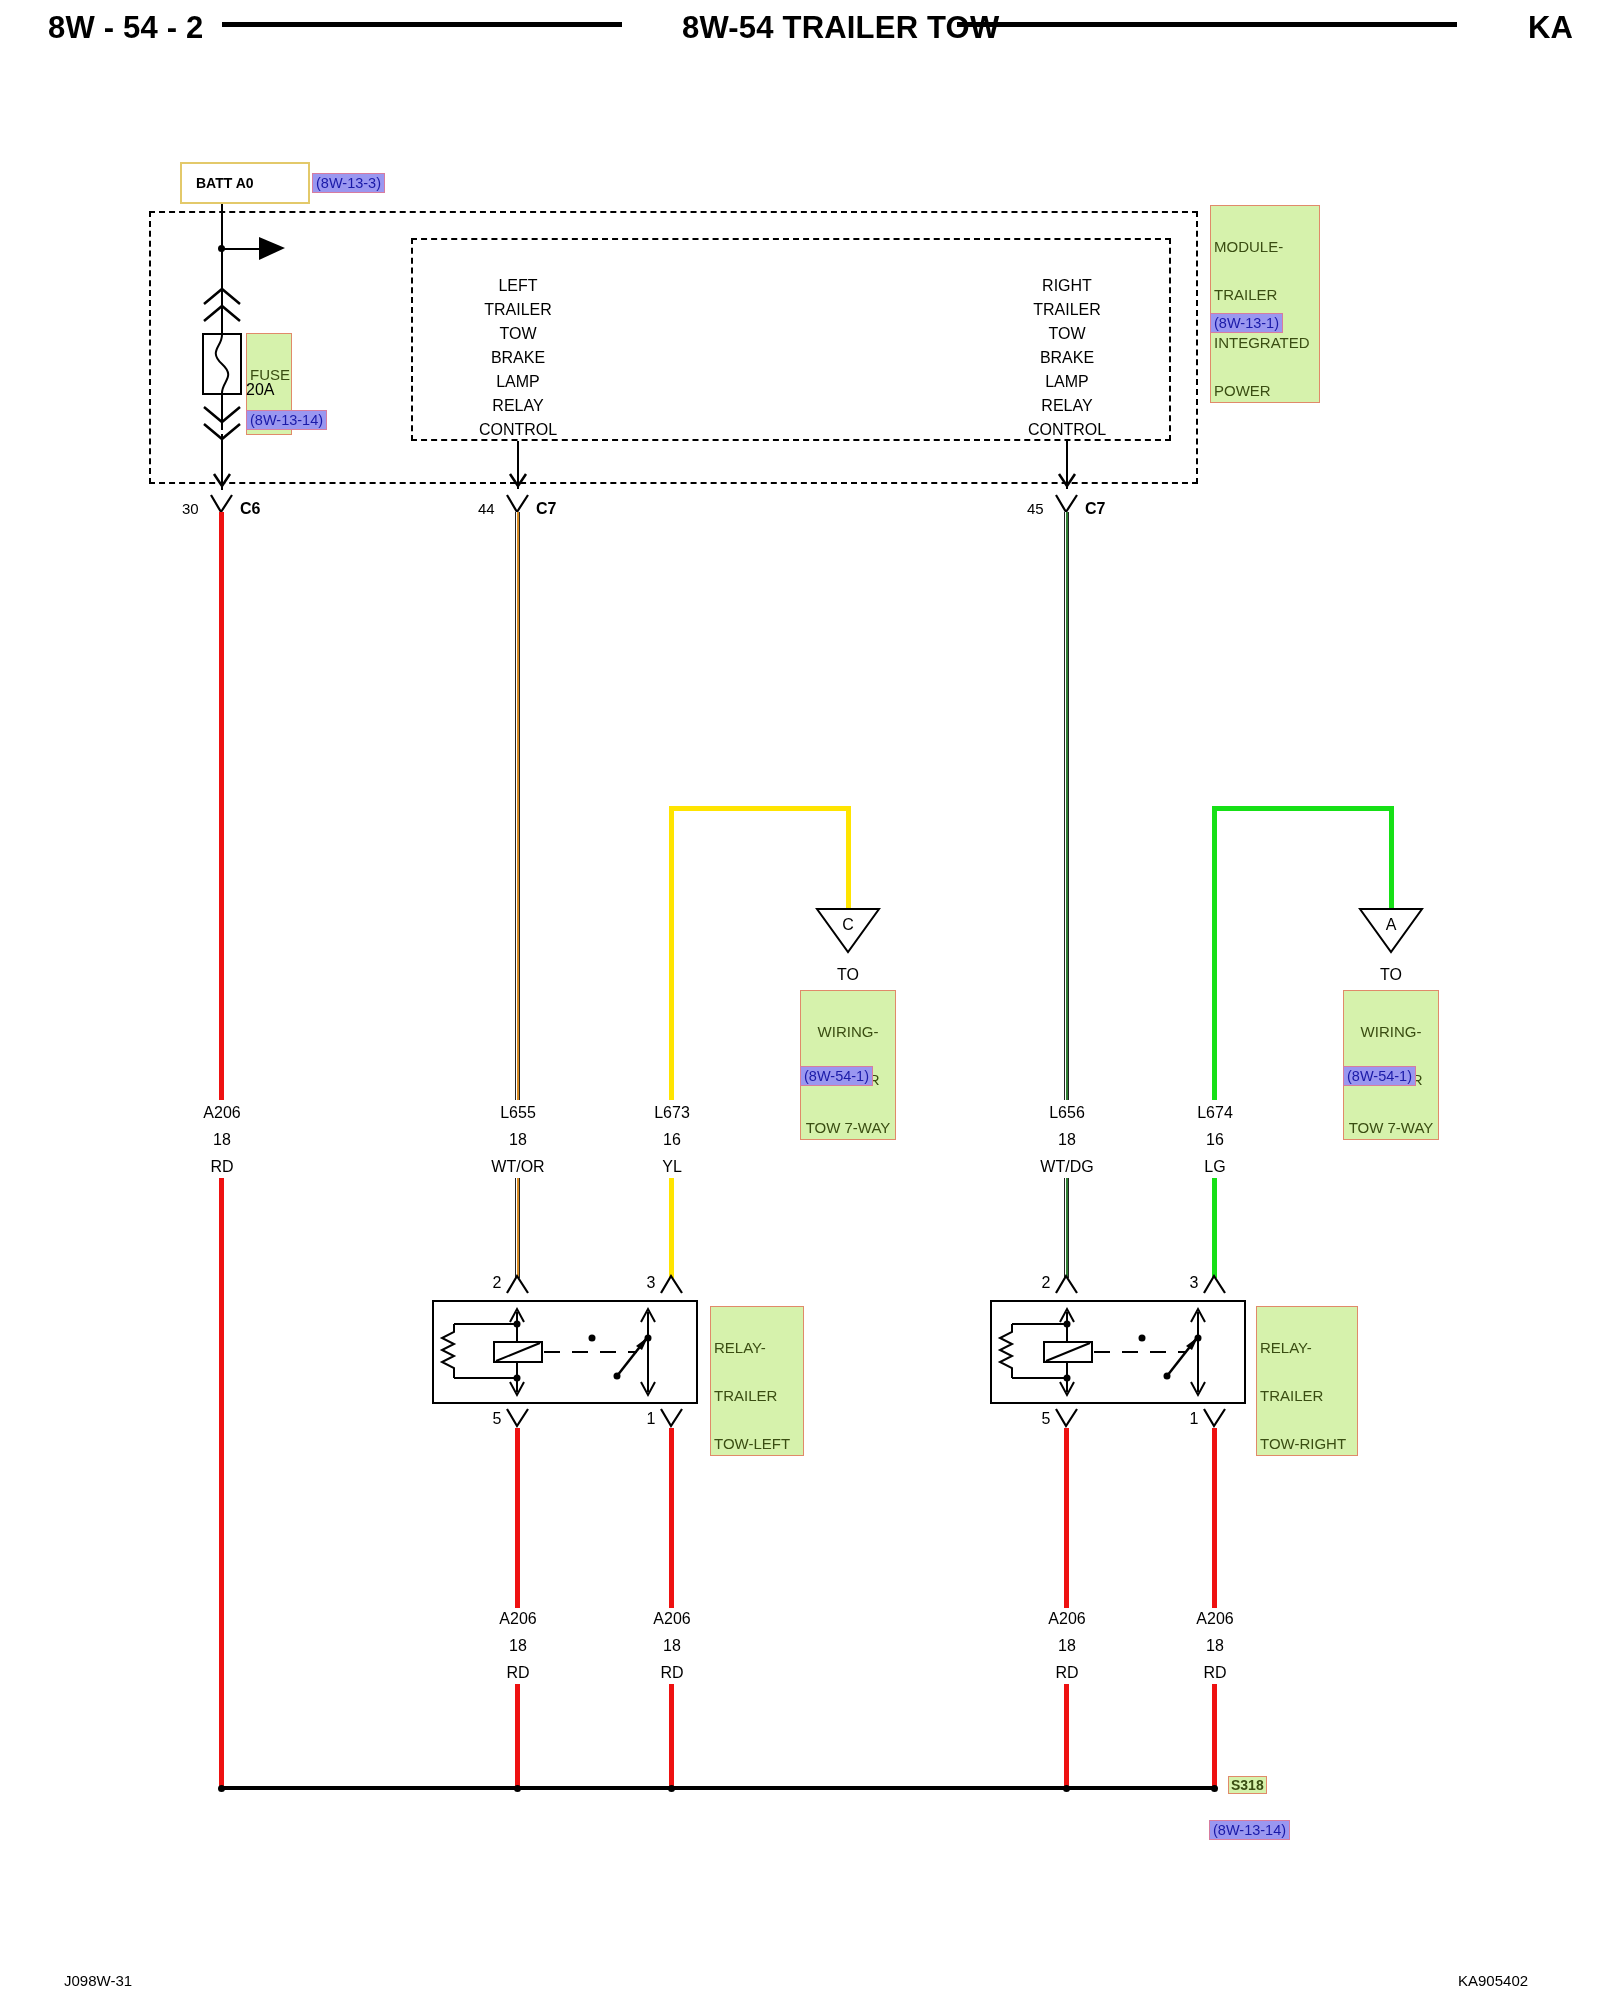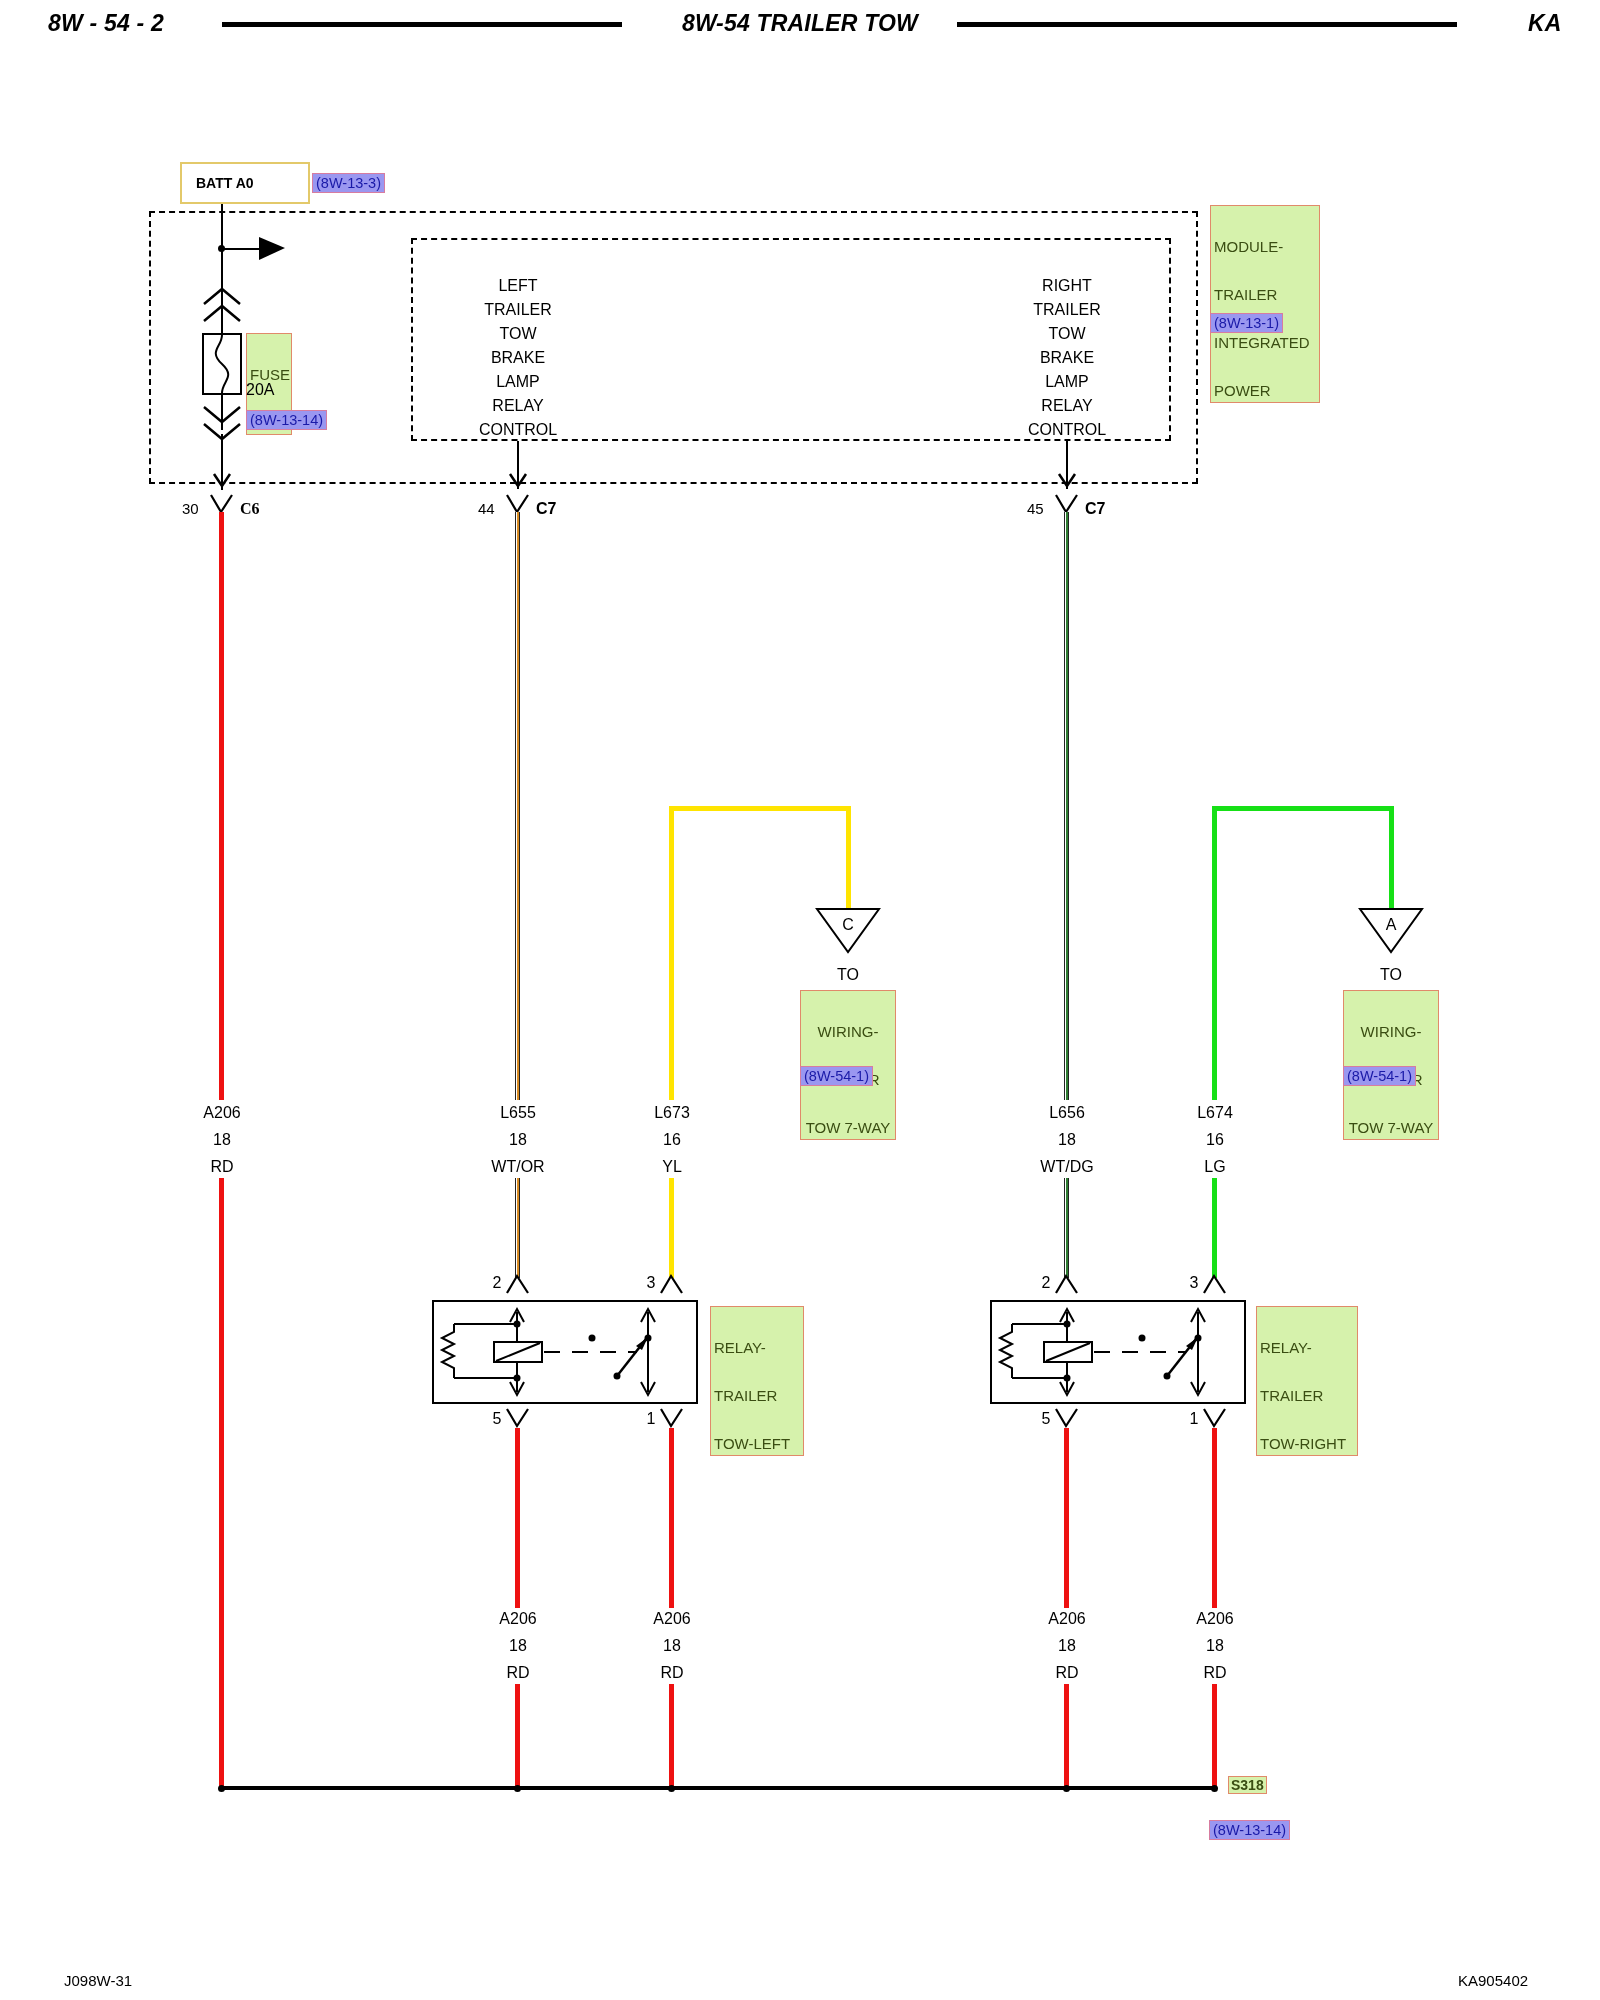--- a/index.html
+++ b/index.html
@@ -1,21 +1,21 @@
 <!DOCTYPE html>
 <html><head>
 <meta charset="utf-8">
 <style>
   html,body{margin:0;padding:0;background:#ffffff;}
   body{width:1600px;height:2000px;position:relative;
        font-family:"Liberation Sans", sans-serif;color:#000;overflow:hidden;}
   .abs{position:absolute;}
   
   #header-rule-left,#header-rule-right{position:absolute;height:5px;background:#000;}
-  .hdr-txt{position:absolute;font-weight:bold;font-size:23px;letter-spacing:.2px;white-space:nowrap;font-style:italic;}
+  .hdr-txt{position:absolute;font-weight:bold;font-size:31px;letter-spacing:.2px;white-space:nowrap;}
   
   .ftr-txt{position:absolute;font-size:15px;white-space:nowrap;}
   
   .t{position:absolute;font-size:16px;white-space:nowrap;color:#000;}
   .t.c{transform:translateX(-50%);}
   .t.b{font-weight:bold;}
   .t.sm{font-size:15px;}
   
   .dashbox{position:absolute;border:2px dashed #000;box-sizing:border-box;}
   
@@ -136,21 +136,21 @@
 </svg>
 <div class="ln-v" style="left:1066px;top:441px;height:48px;"></div>
 <svg style="left:1058px;top:462px;width:18px;height:26px;">
   <path d="M1,12 L9,24 L17,12" stroke="#000" stroke-width="2.5" fill="none"></path>
 </svg>
 
 <div class="t sm" style="left:182px;top:500px;">30</div>
 <svg style="left:210px;top:494px;width:24px;height:22px;">
   <path d="M1,1 L11,18 L22,1" stroke="#000" stroke-width="2.2" fill="none"></path>
 </svg>
-<div class="t b" style="left:240px;top:500px;font-family:Liberation Serif, serif;">C6</div>
+<div class="t b" style="left:240px;top:500px;">C6</div>
 
 <div class="t sm" style="left:478px;top:500px;">44</div>
 <svg style="left:506px;top:494px;width:24px;height:22px;">
   <path d="M1,1 L11,18 L22,1" stroke="#000" stroke-width="2.2" fill="none"></path>
 </svg>
 <div class="t b" style="left:536px;top:500px;">C7</div>
 
 <div class="t sm" style="left:1027px;top:500px;">45</div>
 <svg style="left:1055px;top:494px;width:24px;height:22px;">
   <path d="M1,1 L11,18 L22,1" stroke="#000" stroke-width="2.2" fill="none"></path>

